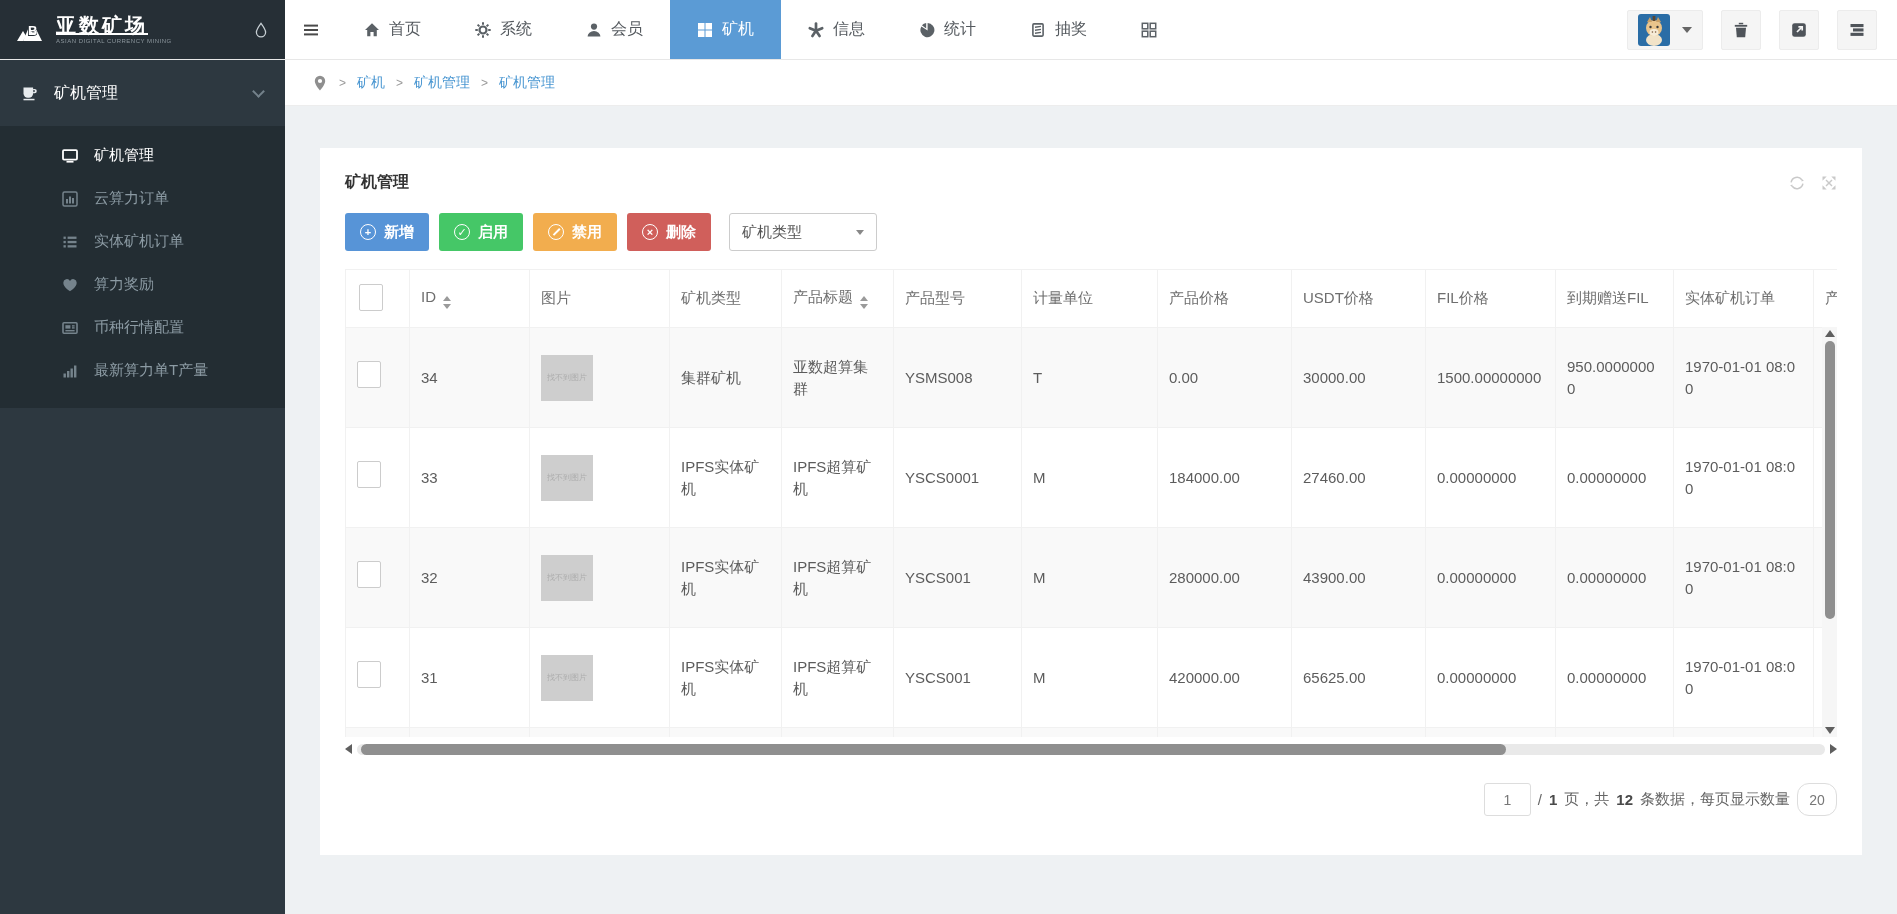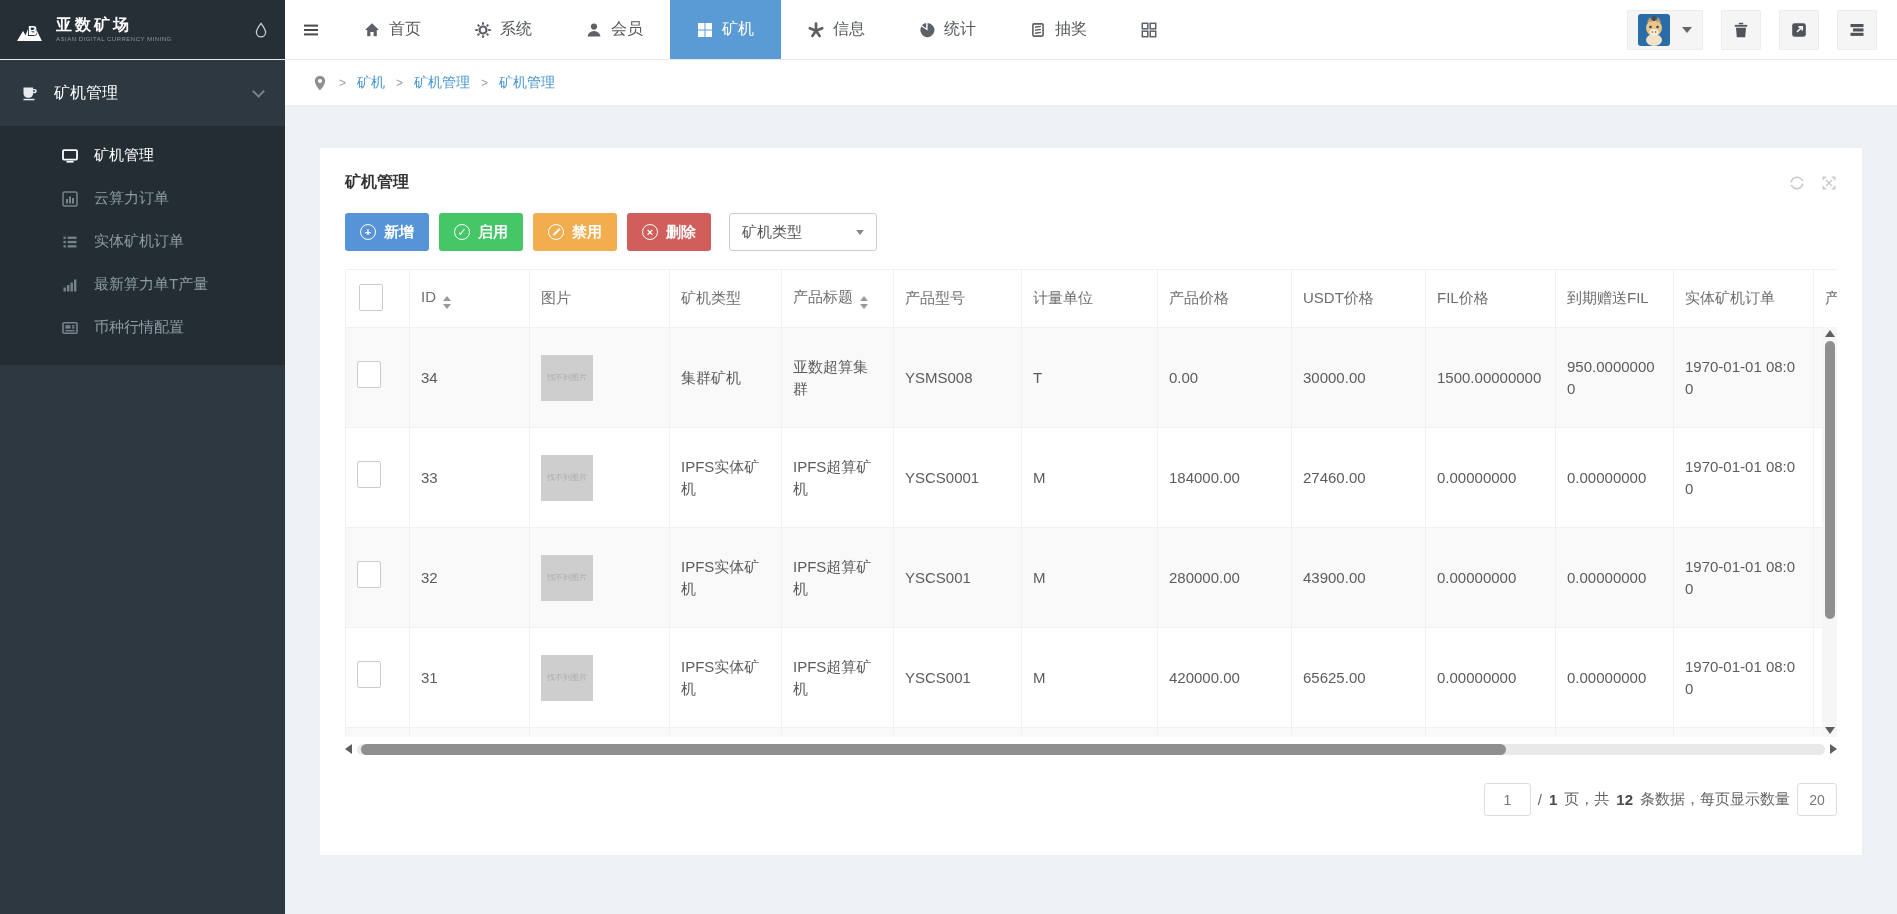--- a/index.html
+++ b/index.html
@@ -9,21 +9,21 @@
     font-family:"Liberation Sans","DejaVu Sans",sans-serif;
     background:#eef1f3; color:#555;
   }
   .icon svg{ display:block; }
 
   
   .topbar{ display:flex; height:60px; background:#fff; border-bottom:1px solid #e7e7e7; }
   .logo-area{ width:285px; flex:0 0 285px; background:#262f36; display:flex; align-items:center; padding:0 16px; }
   .logo-mark{ margin-right:10px; }
   .brand-text{ display:flex; flex-direction:column; line-height:1; }
-  .brand-title{ color:#fff; font-size:16px; font-weight:bold; letter-spacing:3px; }
+  .brand-title{ color:#fff; font-size:20px; font-weight:bold; letter-spacing:3px;text-decoration:underline; }
   .brand-sub{ color:#8d979e; font-size:6px; letter-spacing:.5px; margin-top:3px; }
   .droplet{ margin-left:auto; color:#c7cfd4; }
   .hamburger{ width:52px; display:flex; align-items:center; justify-content:center; color:#4a4a4a; cursor:pointer; }
   .topnav{ display:flex; }
   .nav-item{ display:flex; align-items:center; gap:9px; padding:0 27px; font-size:16px; color:#54595e; cursor:pointer; }
   .nav-item .icon{ color:#5b6166; }
   .nav-item.active{ background:#5b9bd5; color:#fff; }
   .nav-item.active .icon{ color:#fff; }
   .topbar-right{ margin-left:auto; display:flex; align-items:center; gap:18px; padding-right:20px; }
   .tool-btn{ height:40px; min-width:40px; background:#f5f5f5; border:1px solid #ececec; border-radius:2px;
@@ -97,21 +97,21 @@
   .vthumb{ width:10px; height:278px; background:#8f8f8f; border-radius:5px; margin-top:4px; cursor:pointer; }
   .vspacer{ flex:1; }
   .hscroll{ height:16px; display:flex; align-items:center; gap:5px; margin-top:4px; }
   .htrack{ flex:1; height:11px; background:#e9e9e9; border-radius:6px; position:relative; }
   .hthumb{ position:absolute; left:4px; top:0; height:11px; width:78%; background:#8f8f8f; border-radius:6px; cursor:pointer; }
 
   
   .pagination{ display:flex; justify-content:flex-end; align-items:center; gap:7px; margin-top:26px; font-size:15px; color:#666; }
   .pg-input{ width:47px; height:33px; border:1px solid #ddd; border-radius:3px; text-align:center; font-size:14px; color:#777;
              font-family:inherit; background:#fff; }
-  .pg-size{ width:40px; }
+  .pg-size{ width:40px;border-radius:12px; }
   .b{ font-weight:bold; color:#4a4a4a; }
 </style>
 </head>
 <body>
 
 <header class="topbar">
   <div class="logo-area">
     <span class="icon logo-mark">
       <svg width="30" height="26" viewBox="0 0 30 26" fill="#fff">
         <path d="M7 24 13 10l4 6 3-4 6 12z"></path>
@@ -331,39 +331,47 @@
               <rect x="5.6" y="6.9" width="8.9" height="2.3"></rect>
               <rect x="1.5" y="11.2" width="2.3" height="2.3"></rect>
               <rect x="5.6" y="11.2" width="8.9" height="2.3"></rect>
             </svg>
           </span>
           <span>实体矿机订单</span>
         </div>
         <div class="sub-item">
           <span class="icon">
             <svg viewBox="0 0 16 16" width="16" height="16" fill="currentColor">
-              <rect x="1.5" y="10.5" width="2.4" height="4"></rect>
-              <rect x="5" y="8" width="2.4" height="6.5"></rect>
-              <rect x="8.5" y="5.5" width="2.4" height="9"></rect>
-              <rect x="12" y="2.5" width="2.4" height="12"></rect>
+              <path d="M8 14.2S1.3 10.2 1.3 5.7a3.6 3.6 0 0 1 6.7-1.8 3.6 3.6 0 0 1 6.7 1.8C14.7 10.2 8 14.2 8 14.2z"></path>
             </svg>
           </span>
-          <span>最新算力单T产量</span>
+          <span>算力奖励</span>
         </div>
         <div class="sub-item">
           <span class="icon">
             <svg viewBox="0 0 16 16" width="16" height="16" fill="currentColor">
               <rect x="1" y="2.8" width="14" height="10.4" rx="1" fill="none" stroke="currentColor" stroke-width="1.6"></rect>
               <rect x="3.4" y="5.2" width="5" height="3.4"></rect>
               <rect x="3.4" y="10" width="9.2" height="1.4"></rect>
               <rect x="10" y="5.2" width="2.6" height="1.4"></rect>
               <rect x="10" y="7.2" width="2.6" height="1.4"></rect>
             </svg>
           </span>
           <span>币种行情配置</span>
+        </div>
+        <div class="sub-item">
+          <span class="icon">
+            <svg viewBox="0 0 16 16" width="16" height="16" fill="currentColor">
+              <rect x="1.5" y="10.5" width="2.4" height="4"></rect>
+              <rect x="5" y="8" width="2.4" height="6.5"></rect>
+              <rect x="8.5" y="5.5" width="2.4" height="9"></rect>
+              <rect x="12" y="2.5" width="2.4" height="12"></rect>
+            </svg>
+          </span>
+          <span>最新算力单T产量</span>
         </div>
       </div>
   </aside>
 
   <main class="content">
     <div class="breadcrumb">
       <span class="icon pin">
           <svg viewBox="0 0 16 16" width="16" height="16" fill="currentColor">
             <path d="M8 .8a5.2 5.2 0 0 0-5.2 5.2C2.8 9.9 8 15.4 8 15.4s5.2-5.5 5.2-9.4A5.2 5.2 0 0 0 8 .8zm0 7.3a2.1 2.1 0 1 1 0-4.2 2.1 2.1 0 0 1 0 4.2z"></path>
           </svg>

